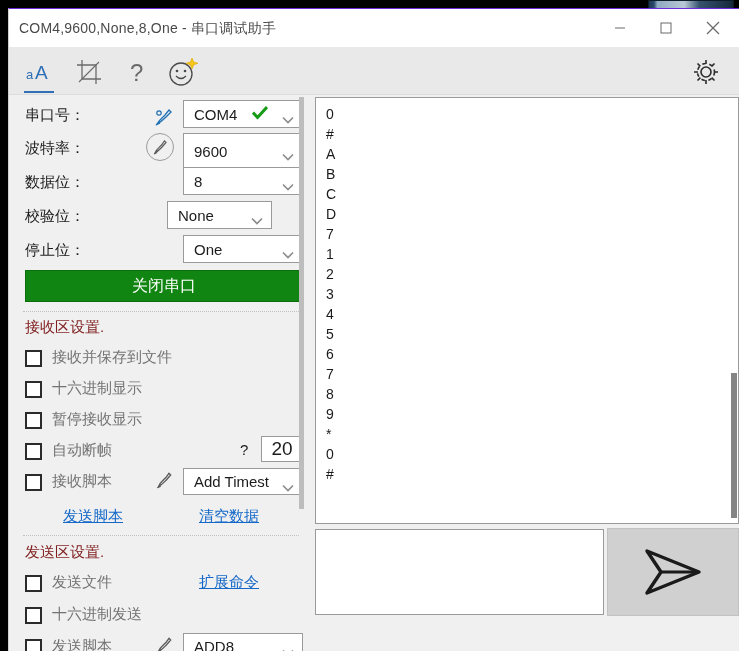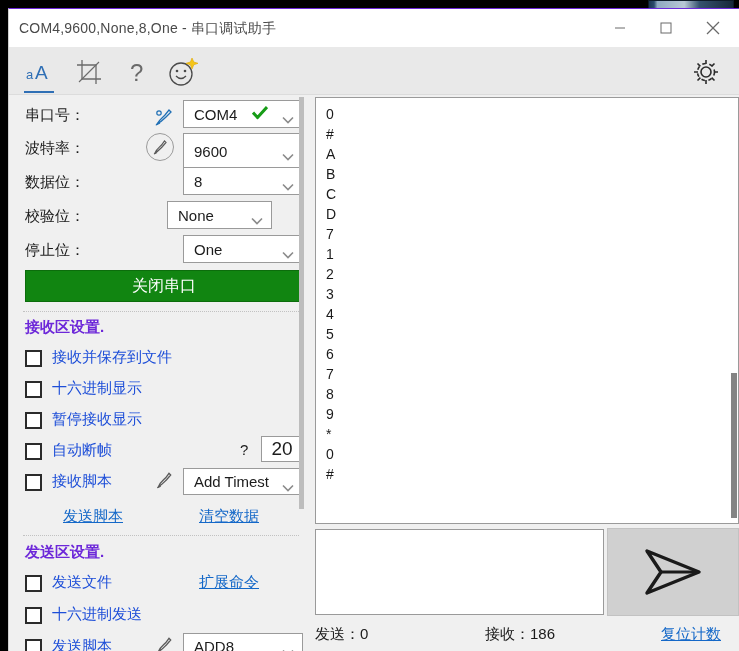--- a/index.html
+++ b/index.html
@@ -113,31 +113,31 @@
     color: #ffffff; font-size: 16px;
     display: flex; align-items: center; justify-content: center;
   }
 
   .divider {
     position: absolute; left: 14px; width: 280px; height: 0;
     border-top: 1px dotted #c2c2c2;
   }
 
   .section-title {
-    position: absolute; font-size: 15px; color: #6d28d9; white-space: nowrap; font-weight: bold;
+    position: absolute; font-size: 15px; color: #7f1d1d; white-space: nowrap;
   }
 
   .cbrow { position: absolute; left: 16px; width: 270px; height: 24px; }
   .cbox {
     position: absolute; left: 0; top: 3px; width: 17px; height: 17px;
     background: #ffffff; border: 2px solid #2b2b2b;
   }
   .cblabel {
     position: absolute; left: 27px; top: 1px;
-    font-size: 15px; color: #1d4ed8; white-space: nowrap;
+    font-size: 15px; color: #737373; white-space: nowrap;
   }
 
   .qmark {
     position: absolute; font-size: 15px; color: #1a1a1a;
   }
   .numbox {
     position: absolute; background: #ffffff; border: 1px solid #9a9a9a;
     font-size: 19px; color: #1c1c1c;
     display: flex; align-items: center; justify-content: center;
   }
@@ -450,21 +450,16 @@
         <div style="padding:6px 8px; font-size:14px; color:#1a1a1a; white-space:pre;"></div>
       </div>
 
       <div class="send-btn">
         <svg width="64" height="50" viewBox="0 0 64 50">
           <path d="M6 4 L58 25 L6 46 L20 25 Z" fill="none" stroke="#1a1a1a" stroke-width="3.4" stroke-linejoin="round"></path>
           <line x1="20" y1="25" x2="56" y2="25" stroke="#1a1a1a" stroke-width="3"></line>
         </svg>
       </div>
 
-      <div class="statusbar">
-        <div class="st-item st-send">发送：0</div>
-        <div class="st-item st-recv">接收：186</div>
-        <div class="st-item st-reset">复位计数</div>
-      </div>
 
     </div>
   </div>
 </div>
 
 </body></html>

